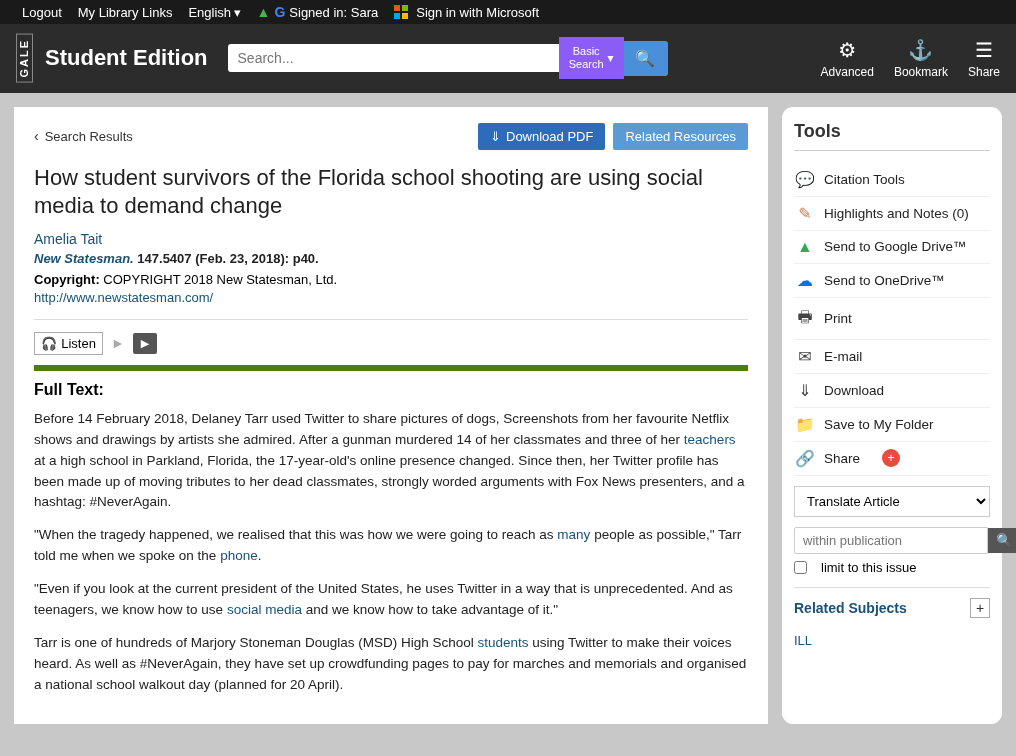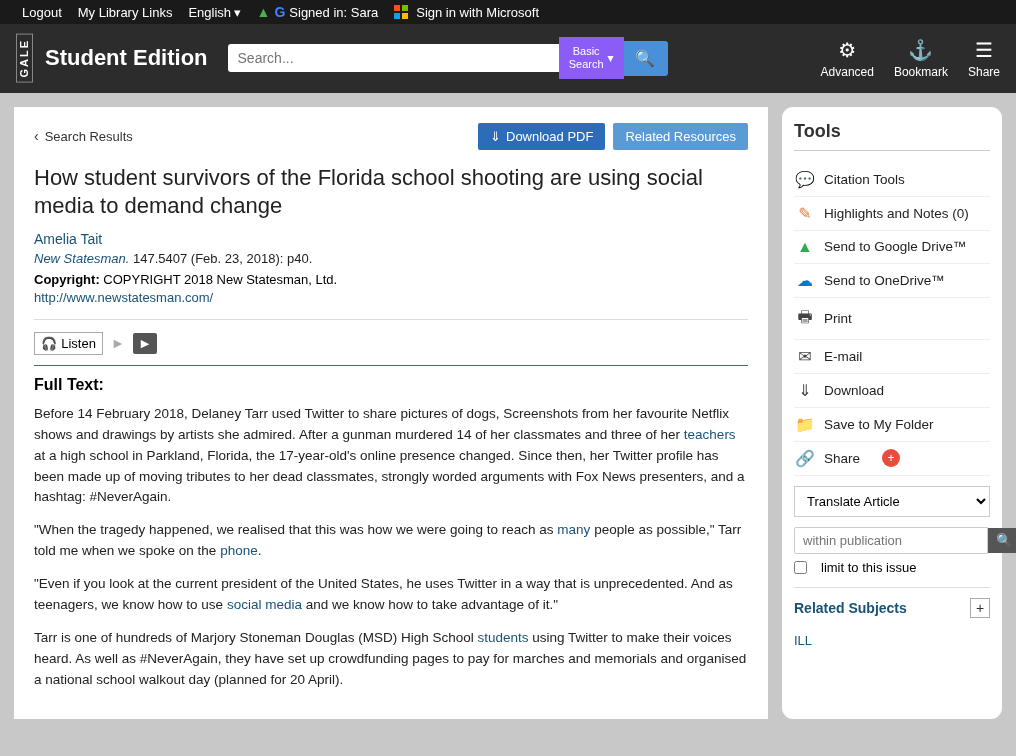--- a/index.html
+++ b/index.html
@@ -160,20 +160,21 @@
       color: #1a5276;
       font-size: 14px;
       margin-bottom: 4px;
       text-decoration: none;
       cursor: pointer;
     }
     .article-meta {
       font-size: 13px;
       margin-bottom: 6px;
       color: #222;
+      font-weight: bold;
     }
     .article-meta em { color: #1a5276; font-style: italic; }
     .article-copyright {
       font-size: 13px;
       margin-bottom: 2px;
     }
     .article-copyright .label { font-weight: bold; }
     .article-link { color: #1a5276; font-size: 13px; text-decoration: none; }
 
     .listen-bar {
@@ -183,21 +184,21 @@
     .listen-icon-wrap {
       border: 1px solid #aaa; padding: 3px 6px; display: flex; align-items: center; gap: 4px;
       font-size: 13px; cursor: pointer;
     }
     .play-btn {
       background: #555; color: #fff; border: none; padding: 4px 8px; cursor: pointer; font-size: 11px; border-radius: 2px;
     }
 
     .full-text-heading {
       font-size: 16px; font-weight: bold; margin-bottom: 10px;
-      border-top: 1px solid #4d7c0f; padding-top: 10px;
+      border-top: 6px solid #4d7c0f; padding-top: 10px;
     }
 
     .article-body p {
       font-size: 13.5px;
       color: #222;
       margin-bottom: 12px;
       line-height: 1.55;
     }
     .article-body a { color: #1a5276; }
 

